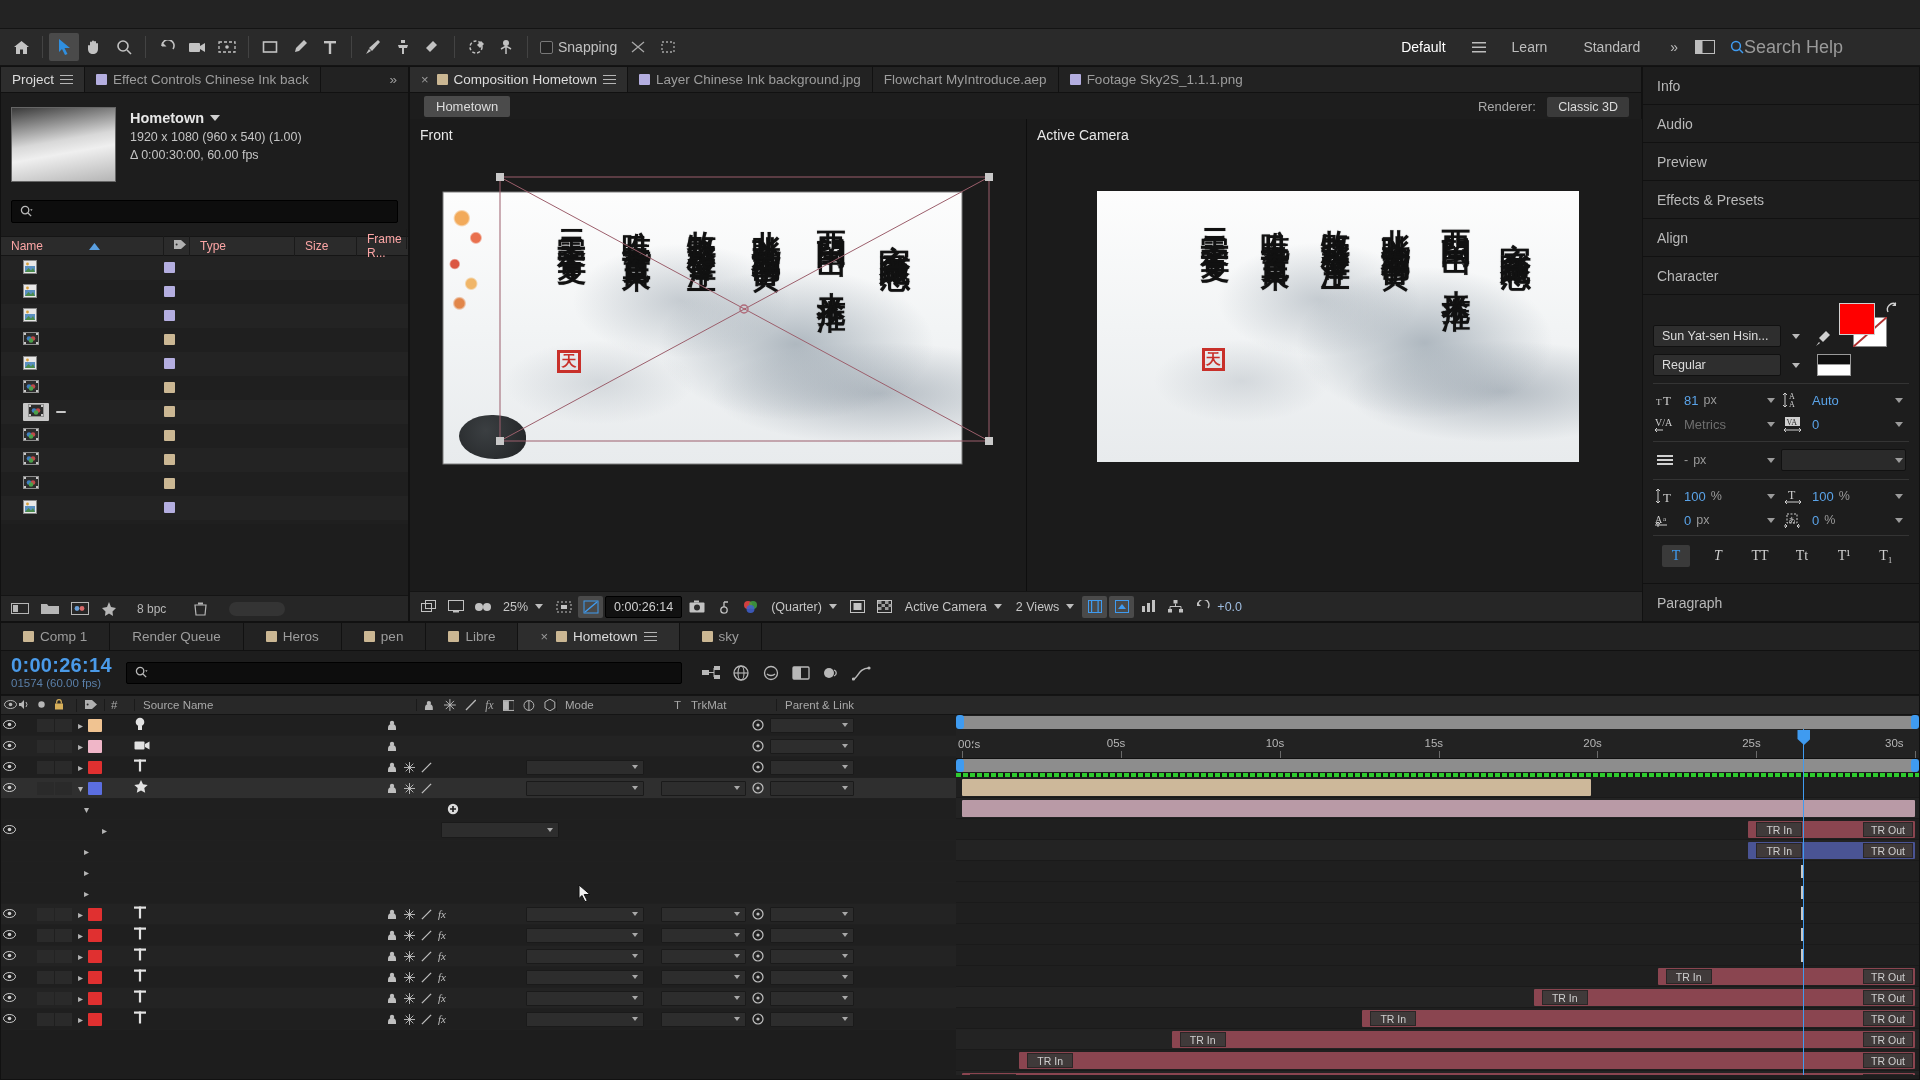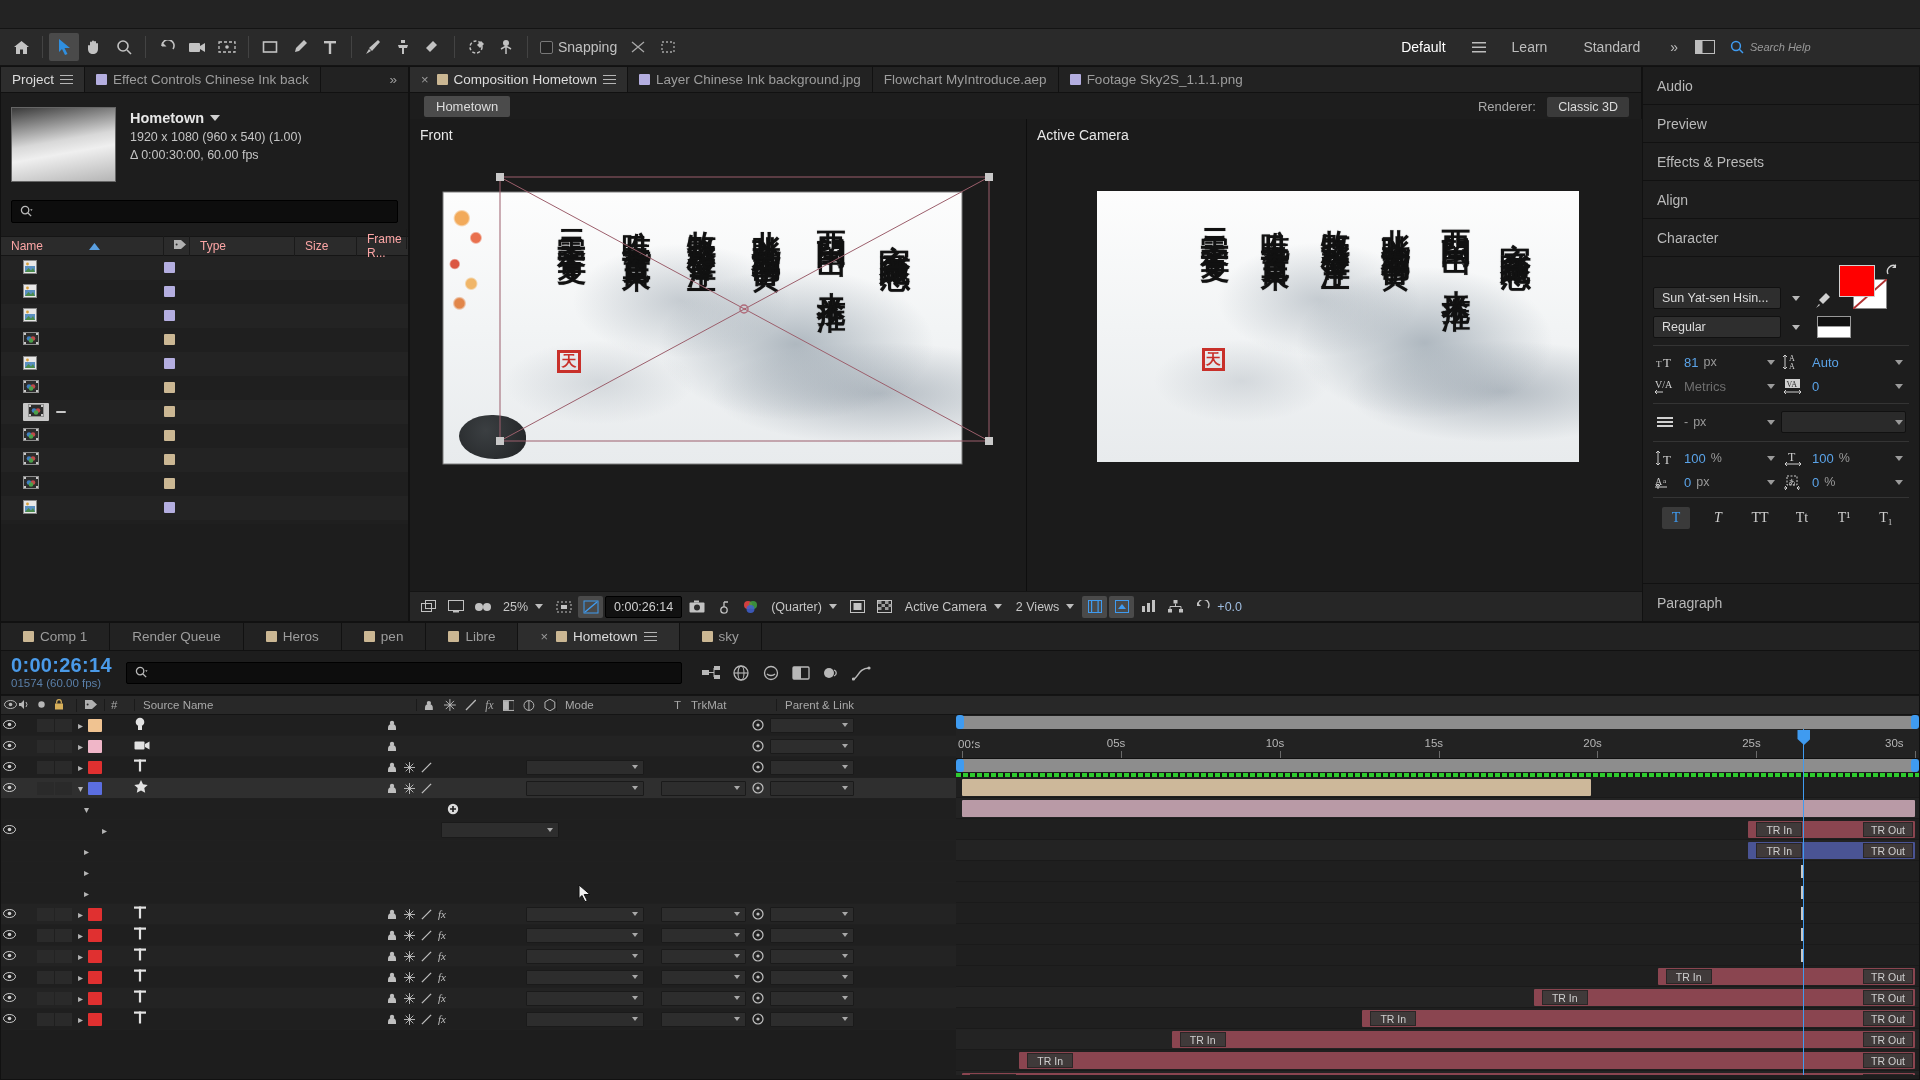--- a/index.html
+++ b/index.html
@@ -17,22 +17,22 @@
     border-top:1px solid #141414; border-bottom:1px solid #141414; display:flex; align-items:center; padding-left:6px; }
   .tb{ width:30px; height:28px; display:flex; align-items:center; justify-content:center; color:#c2c2c2; }
   .tb svg{ display:block; }
   .tb.sel{ background:#4a4a4a; border-radius:2px; }
   .tbsep{ width:1px; height:22px; background:#434343; margin:0 6px; }
   .snapwrap{ display:flex; align-items:center; gap:5px; font-size:14px; color:#c2c2c2; padding:0 6px; }
   .chk{ width:13px; height:13px; border:1px solid #777; background:#222; border-radius:2px; }
   .wsarea{ position:absolute; right:0; top:28px; height:38px; display:flex; align-items:center; gap:0; }
   .wsitem{ font-size:14px; color:#bdbdbd; padding:0 18px; height:38px; line-height:38px; }
   .wsitem.active{ color:#fff; }
-  .searchhelp{ display:flex; align-items:center; gap:6px; font-size:11px; color:#9a9a9a;
-    padding-left:10px; width:200px;font-style:italic; }
+  .searchhelp{ display:flex; align-items:center; font-size:18px; color:#9a9a9a;
+    padding-left:10px; width:200px; }
 
   
   .panel{ position:absolute; background:#1d1d1d; border:1px solid #111; }
   .ptabs{ height:26px; background:#222; display:flex; align-items:stretch; border-bottom:1px solid #111; }
   .ptab{ display:flex; align-items:center; gap:6px; padding:0 11px; font-size:13.5px; color:#9d9d9d;
     border-right:1px solid #111; white-space:nowrap; }
   .ptab.active{ background:#2d2d2d; color:#ddd; }
   .ptab .sw{ width:11px; height:11px; background:#b4aee0; border-radius:1px; }
   .ptab .sw.tan{ background:#cbb793; }
   .ptab .close{ color:#9a9a9a; font-size:13px; margin-right:2px; }
@@ -542,20 +542,43 @@
           <div class="sizecell"></div>
           <div class="framecell"></div>
         </div>
         <div class="prow">
           <div class="typecell"></div>
           <div class="sizecell"></div>
           <div class="framecell"></div>
         </div>
       </div>
 
+    <div class="proj-foot">
+      <svg width="18" height="13" viewBox="0 0 18 13">
+          <rect x="0.5" y="1.5" width="17" height="10" fill="none" stroke="#b6b6b6"></rect>
+          <rect x="2" y="3" width="5" height="7" fill="#b6b6b6"></rect>
+        </svg>
+      <svg width="18" height="13" viewBox="0 0 18 13">
+          <path d="M0 2h6l1.5 2H18v8H0z" fill="#b6b6b6"></path>
+        </svg>
+      <svg width="18" height="13" viewBox="0 0 18 13">
+          <rect x="0.5" y="0.5" width="17" height="12" fill="none" stroke="#b6b6b6"></rect>
+          <circle cx="6" cy="6.5" r="2.4" fill="#6aa0d8"></circle>
+          <circle cx="11" cy="6.5" r="2.4" fill="#d86a6a"></circle>
+        </svg>
+      <svg width="16" height="14" viewBox="0 0 16 14">
+          <path d="M8 0l2 5 5 1-3.5 3.5L12 14 8 11.5 4 14l.5-4.5L1 6l5-1z" fill="#b6b6b6"></path>
+        </svg>
+      <span style="margin-left:8px">8 bpc</span>
+      <svg width="13" height="14" viewBox="0 0 13 14" style="margin-left:16px">
+          <path d="M1 3h11l-1 10H2z" fill="none" stroke="#b6b6b6" stroke-width="1.2"></path>
+          <rect x="4" y="0.5" width="5" height="2" fill="#b6b6b6"></rect>
+        </svg>
+      <span style="width:56px;height:14px;background:#343434;border-radius:7px;margin-left:10px"></span>
+    </div>
   </div>
 
   <div class="panel" id="compPanel">
     <div class="comp-tabbar">
       <div class="ptab active">
         <span class="close">×</span>
         <span class="sw tan"></span>
         <span>Composition Hometown</span>
         <span class="hamb">
             <i></i>
@@ -748,20 +771,23 @@
             <path d="M13 8A5.5 5.5 0 103 5.5" fill="none" stroke="#c2c2c2" stroke-width="1.4"></path>
             <path d="M2 2v4h4z" fill="#c2c2c2"></path>
           </svg>
         </div>
       <span style="color:#9fbde0">+0.0</span>
     </div>
   </div>
 
   <div class="panel" id="rightDock">
     <div id="dockPanels">
+        <div class="dockitem">
+          <span>Info</span>
+        </div>
         <div class="dockitem">
           <span>Audio</span>
         </div>
         <div class="dockitem">
           <span>Preview</span>
         </div>
         <div class="dockitem">
           <span>Effects &amp; Presets</span>
         </div>
         <div class="dockitem">

